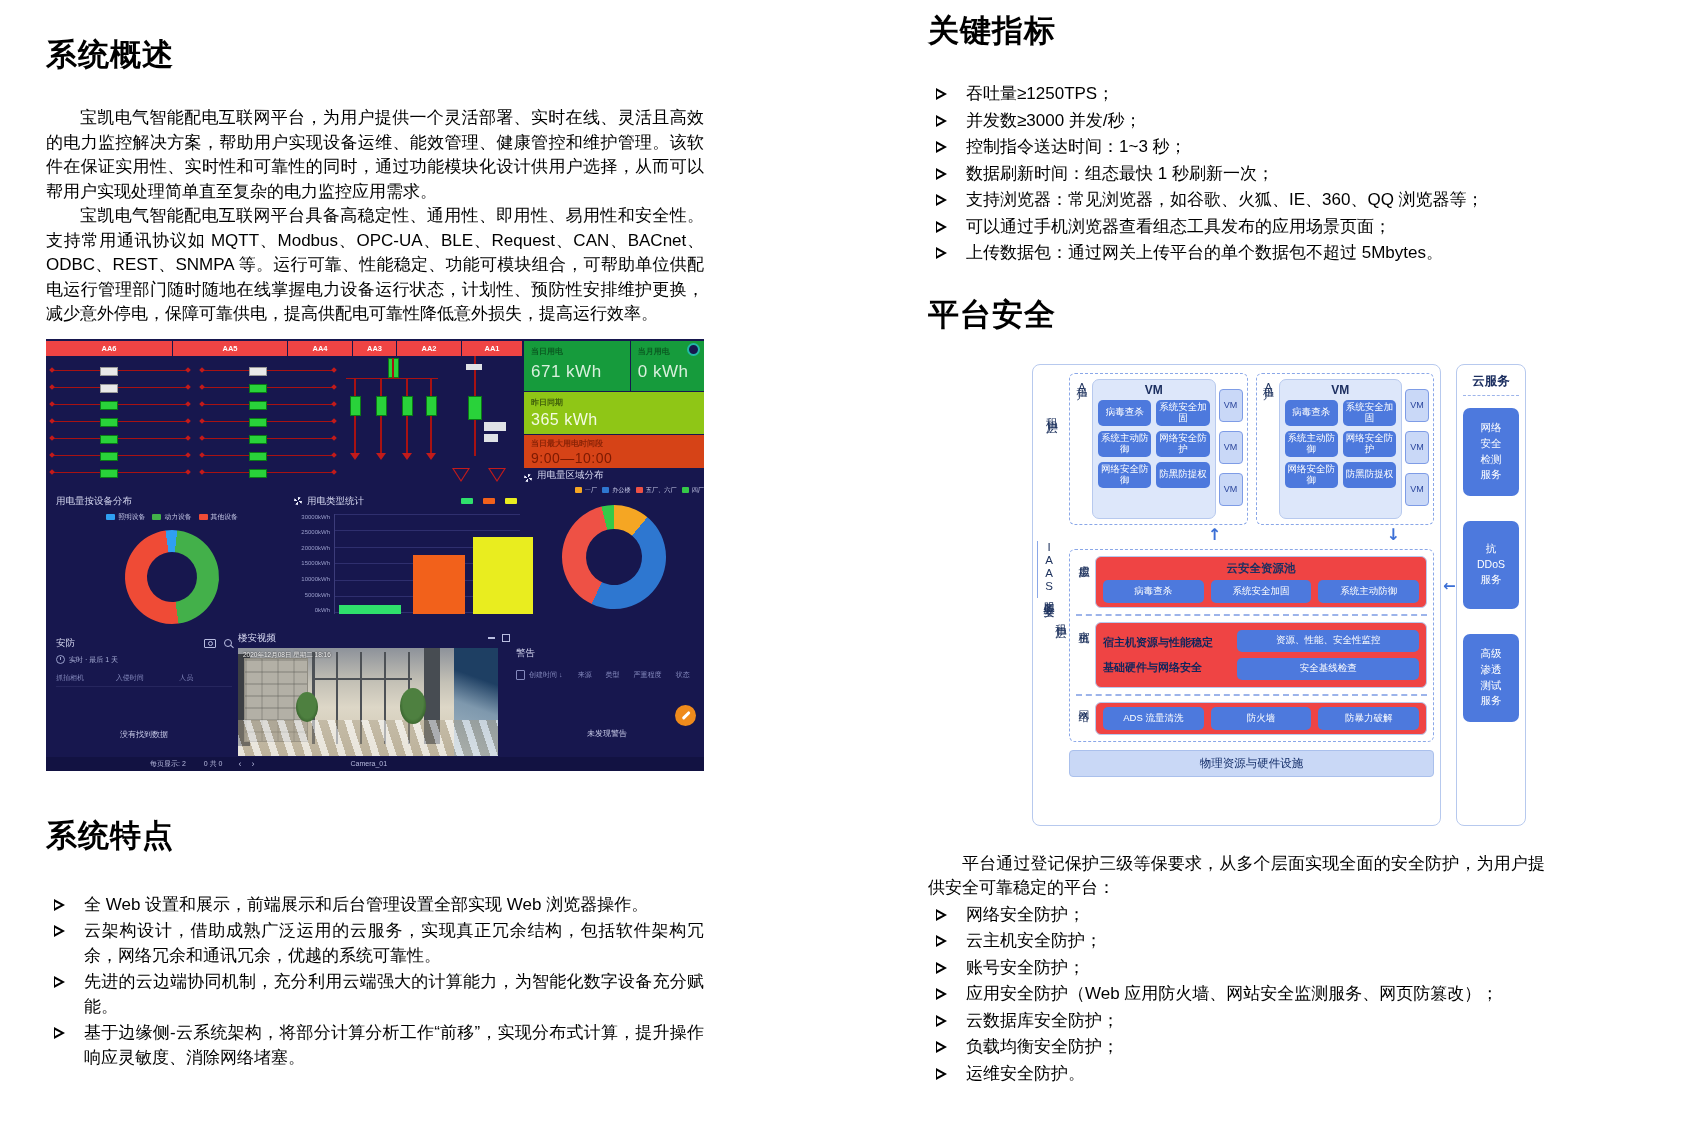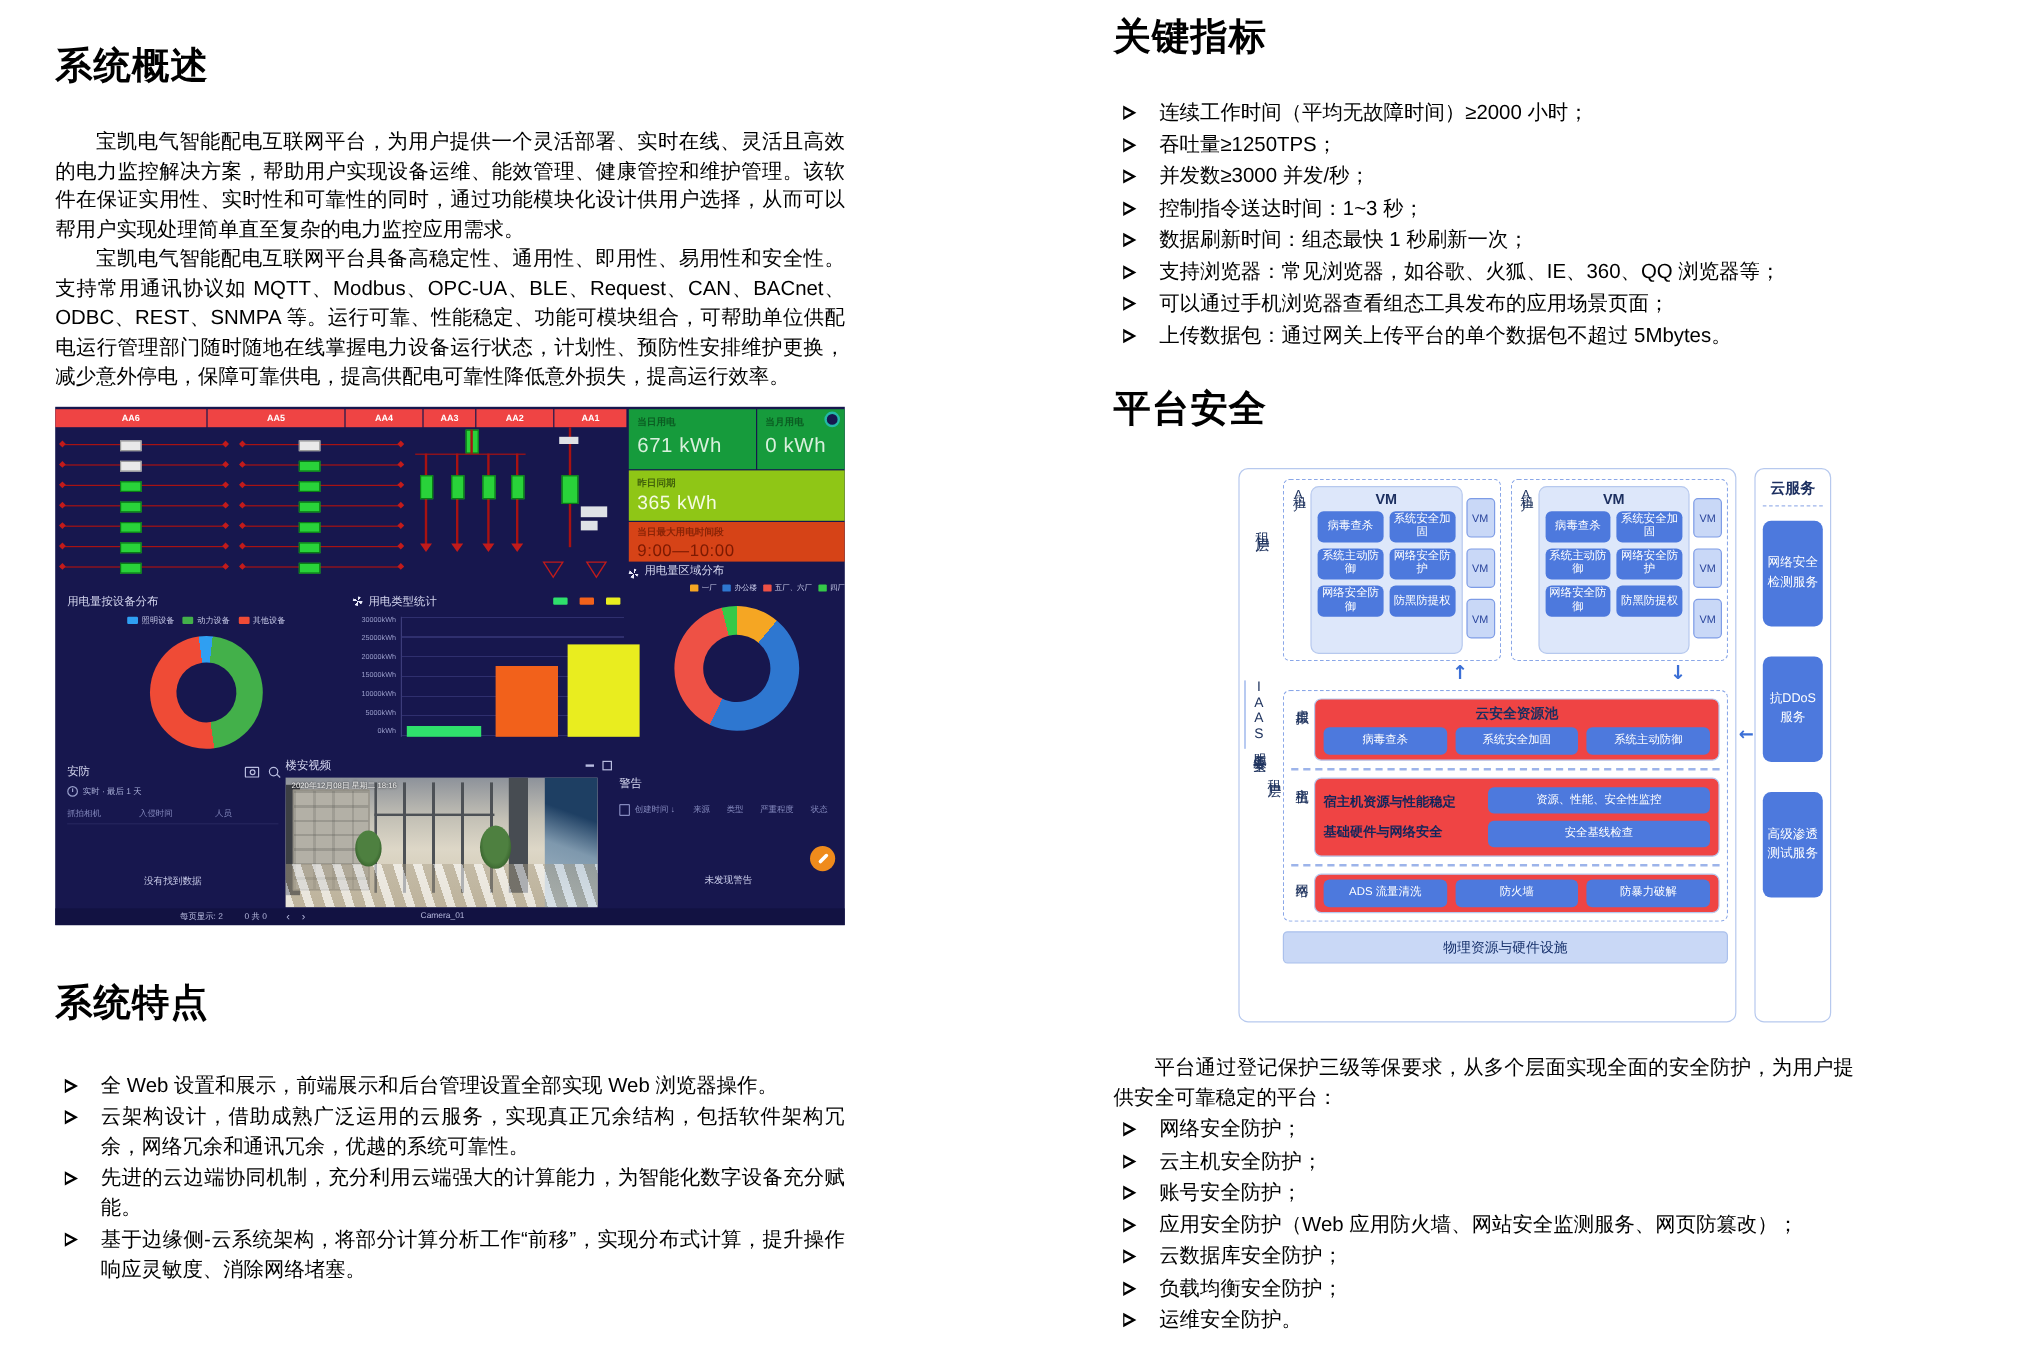--- a/index.html
+++ b/index.html
@@ -136,21 +136,21 @@
   .hostleft div{font-weight:700;font-size:11px;color:#12265c;}
   .hostright{flex:1;display:flex;flex-direction:column;gap:6px;justify-content:center;}
   .hostright .bbtn{height:22px;}
   .physical{margin-top:8px;background:#c9d8f6;border:1px solid #aac0ec;border-radius:4px;height:25px;
      display:flex;align-items:center;justify-content:center;font-weight:400;font-size:11.5px;color:#16306b;}
   .cloudbox{flex:0 0 64px;border:1.5px solid #b7c9ee;border-radius:8px;padding:8px 6px;box-sizing:border-box;
      display:flex;flex-direction:column;position:relative;background:#fff;}
   .cloudtitle{text-align:center;font-weight:700;font-size:12.5px;color:#1c2f60;padding-bottom:5px;
      border-bottom:1.5px dashed #9db4ea;margin-bottom:12px;}
   .cbtn{background:#4d79dd;color:#fff;border-radius:7px;display:flex;align-items:center;justify-content:center;
-     text-align:center;font-size:10.5px;line-height:1.5;height:88px;margin-bottom:25px;padding:0 3px;}
+     text-align:center;font-size:10.5px;line-height:1.5;height:88px;margin-bottom:25px;padding:0 14px;}
   .cbtn:last-child{margin-bottom:0;}
   .arr-left{position:absolute;left:-14px;top:212px;color:#3b6fd6;font-size:15px;font-weight:700;font-family:"DejaVu Sans",sans-serif;}
 </style>
 </head>
 <body>
 
 <div class="page">
 
   <div class="col col-left">
     <h1 class="doc" style="margin-top:34px;">系统概述</h1>
@@ -418,24 +418,20 @@
       <li>
           <span class="mk"></span>
           <span class="tx">基于边缘侧-云系统架构，将部分计算分析工作“前移”，实现分布式计算，提升操作响应灵敏度、消除网络堵塞。</span>
         </li>
     </ul>
   </div>
 
   <div class="col col-right">
     <h1 class="doc" style="margin-top:10px;">关键指标</h1>
     <ul class="doc" style="margin-top:30px;">
-      <li>
-          <span class="mk"></span>
-          <span class="tx">连续工作时间（平均无故障时间）≥2000 小时；</span>
-        </li>
       <li>
           <span class="mk"></span>
           <span class="tx">吞吐量≥1250TPS；</span>
         </li>
       <li>
           <span class="mk"></span>
           <span class="tx">并发数≥3000 并发/秒；</span>
         </li>
       <li>
           <span class="mk"></span>

